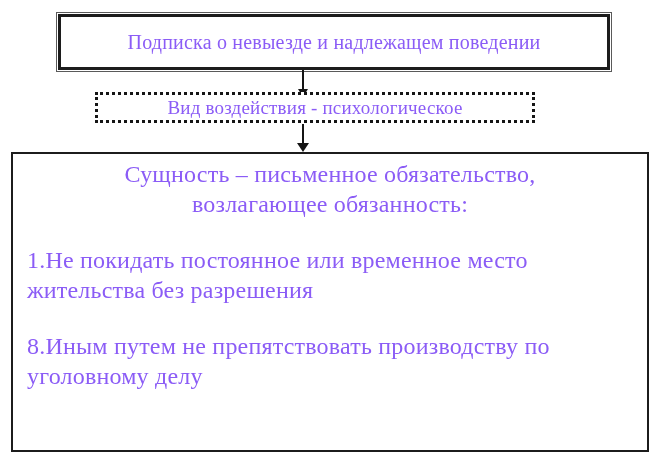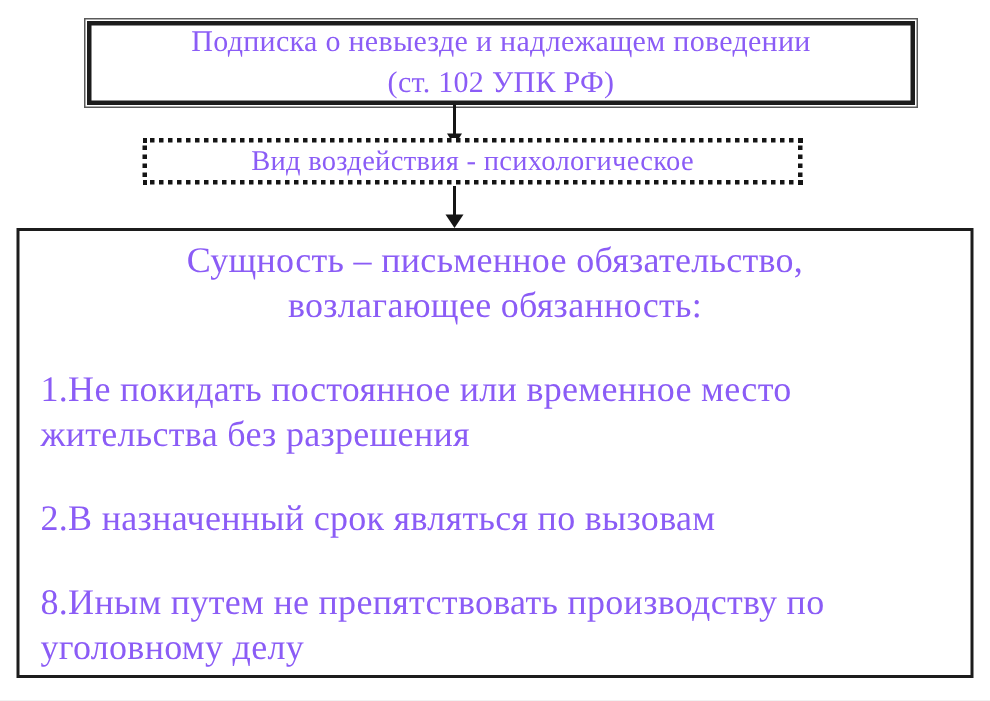--- a/index.html
+++ b/index.html
@@ -97,33 +97,31 @@
     text-align: left;
   }
 </style>
 </head>
 <body>
 
 <div class="canvas">
 
   <div class="title-box">
     <div>Подписка о невыезде и надлежащем поведении</div>
-    <div>(ст. 102 УПК РФ)</div>
   </div>
 
   <div class="connector connector-1"></div>
   <div class="arrowhead arrowhead-1"></div>
 
   <div class="impact-box">
     <span>Вид воздействия - психологическое</span>
   </div>
 
   <div class="connector connector-2"></div>
   <div class="arrowhead arrowhead-2"></div>
 
   <div class="essence-box">
     <div class="essence-heading">Сущность – письменное обязательство, возлагающее обязанность:</div>
     <div class="essence-item">1.Не покидать постоянное или временное место жительства без разрешения</div>
-    <div class="essence-item">2.В назначенный срок являться по вызовам</div>
     <div class="essence-item">8.Иным путем не препятствовать производству по уголовному делу</div>
   </div>
 
 </div>
 
 </body></html>

